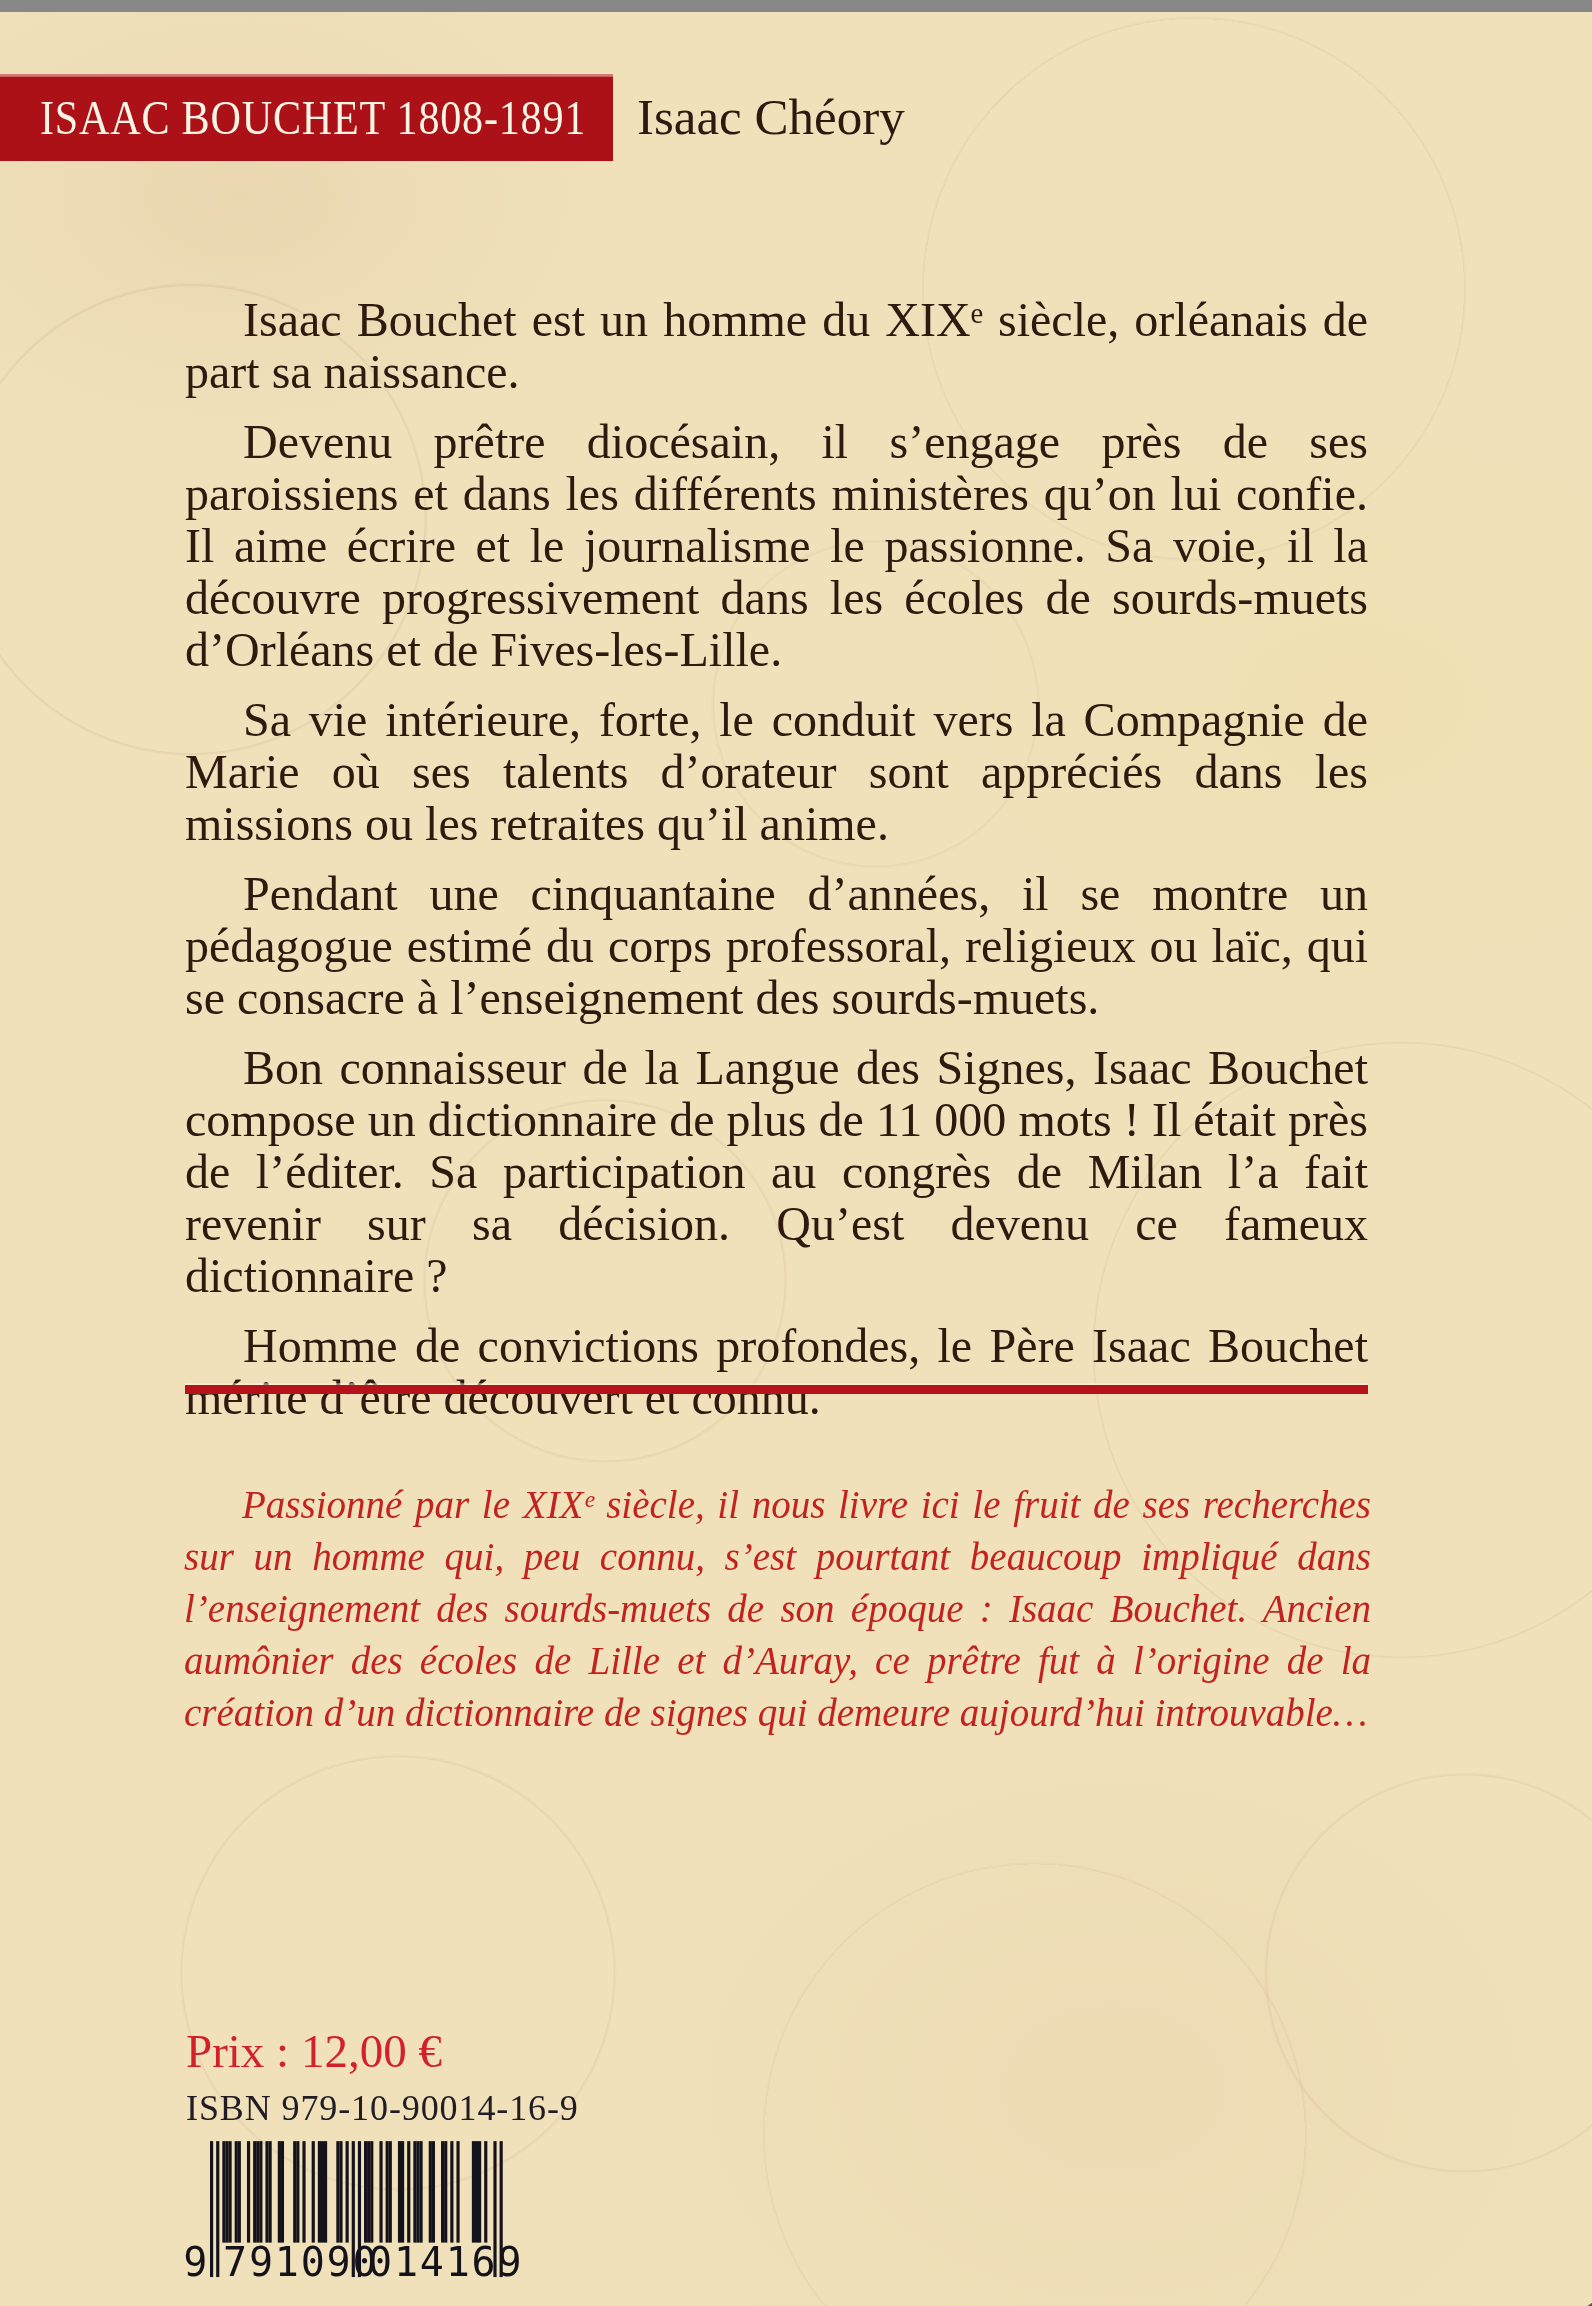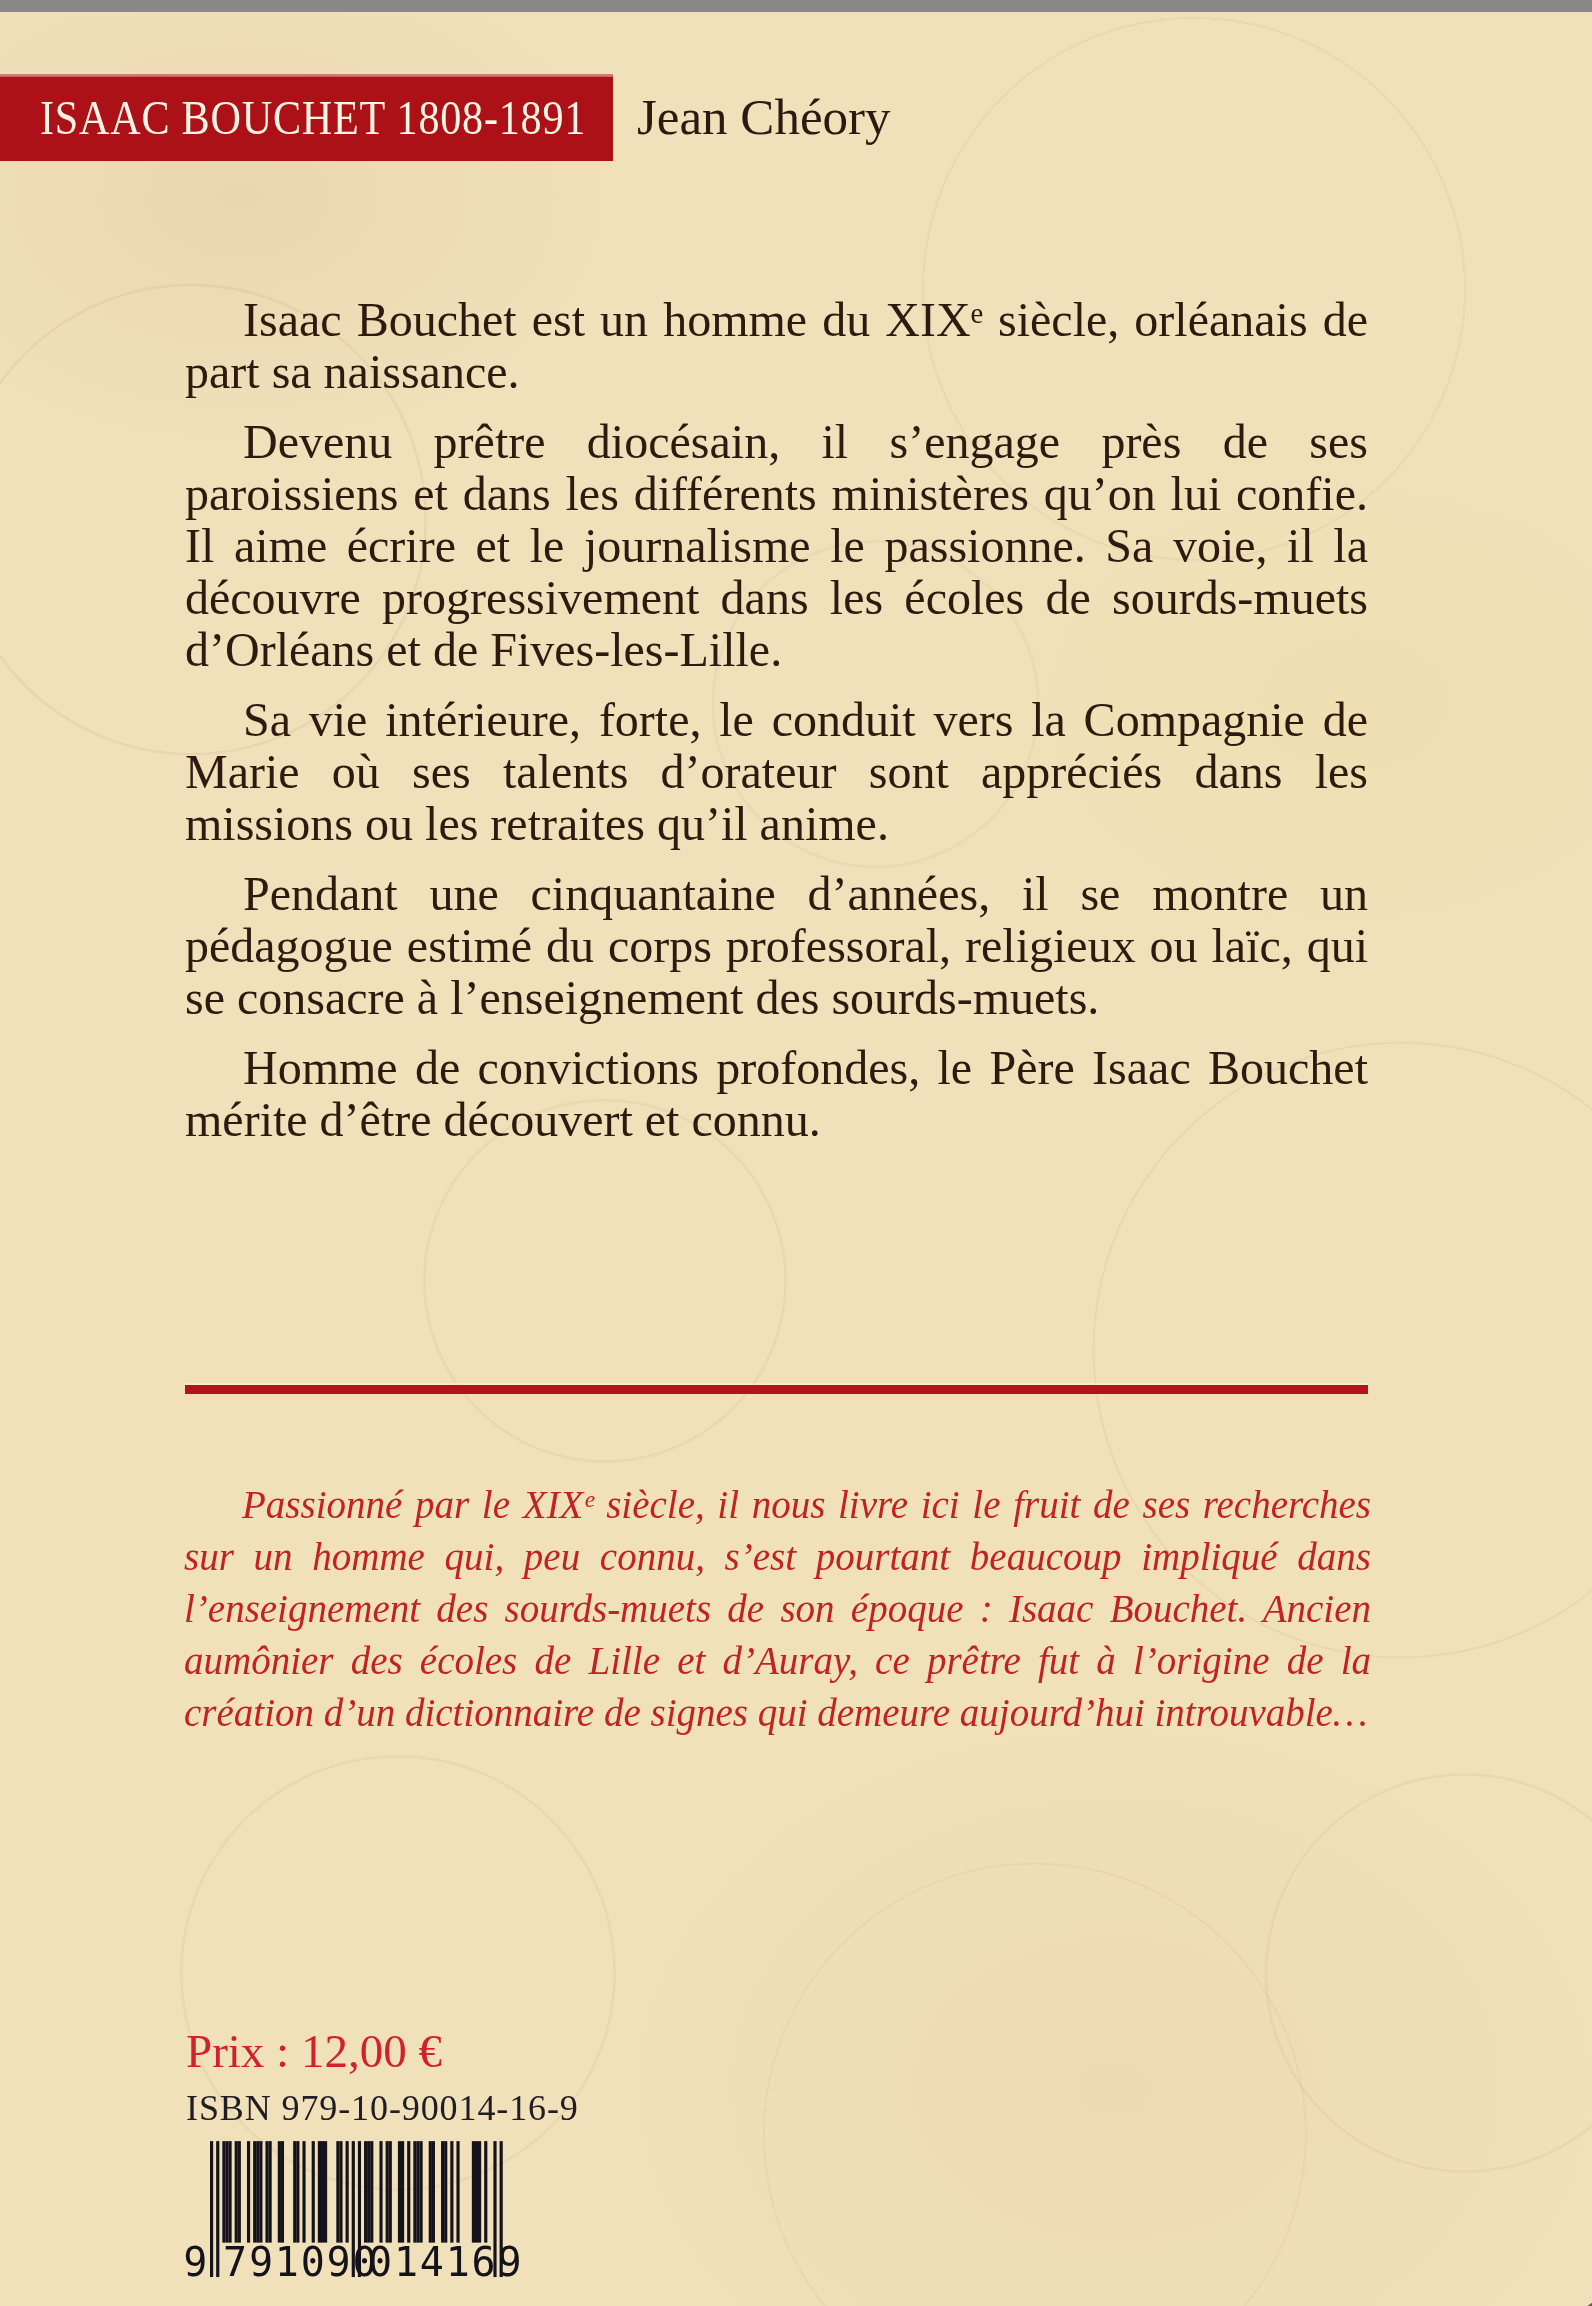--- a/index.html
+++ b/index.html
@@ -86,27 +86,28 @@
 </style>
 </head>
 <body>
 
 <div class="page">
 
   <div class="banner">
     <span class="banner-title">ISAAC BOUCHET 1808-1891</span>
   </div>
 
-  <div class="author-name">Jean Chéory</div>
+  <div class="author-name">Isaac Chéory</div>
 
   <main class="synopsis">
     <p>Isaac Bouchet est un homme du XIXᵉ siècle, orléanais de part sa naissance.</p>
     <p>Devenu prêtre diocésain, il s’engage près de ses paroissiens et dans les différents ministères qu’on lui confie. Il aime écrire et le journalisme le passionne. Sa voie, il la découvre progressivement dans les écoles de sourds-muets d’Orléans et de Fives-les-Lille.</p>
     <p>Sa vie intérieure, forte, le conduit vers la Compagnie de Marie où ses talents d’orateur sont appréciés dans les missions ou les retraites qu’il anime.</p>
     <p>Pendant une cinquantaine d’années, il se montre un pédagogue estimé du corps professoral, religieux ou laïc, qui se consacre à l’enseignement des sourds-muets.</p>
+    <p>Bon connaisseur de la Langue des Signes, Isaac Bouchet compose un dictionnaire de plus de 11 000 mots ! Il était près de l’éditer. Sa participation au congrès de Milan l’a fait revenir sur sa décision. Qu’est devenu ce fameux dictionnaire ?</p>
     <p>Homme de convictions profondes, le Père Isaac Bouchet mérite d’être découvert et connu.</p>
   </main>
 
   <hr class="rule">
 
   <section class="bio">
     <p>Passionné par le XIXᵉ siècle, il nous livre ici le fruit de ses recherches sur un homme qui, peu connu, s’est pourtant beaucoup impliqué dans l’enseignement des sourds-muets de son époque : Isaac Bouchet. Ancien aumônier des écoles de Lille et d’Auray, ce prêtre fut à l’origine de la création d’un dictionnaire de signes qui demeure aujourd’hui introuvable…</p>
   </section>
 
   <div class="price">Prix : 12,00 €</div>

